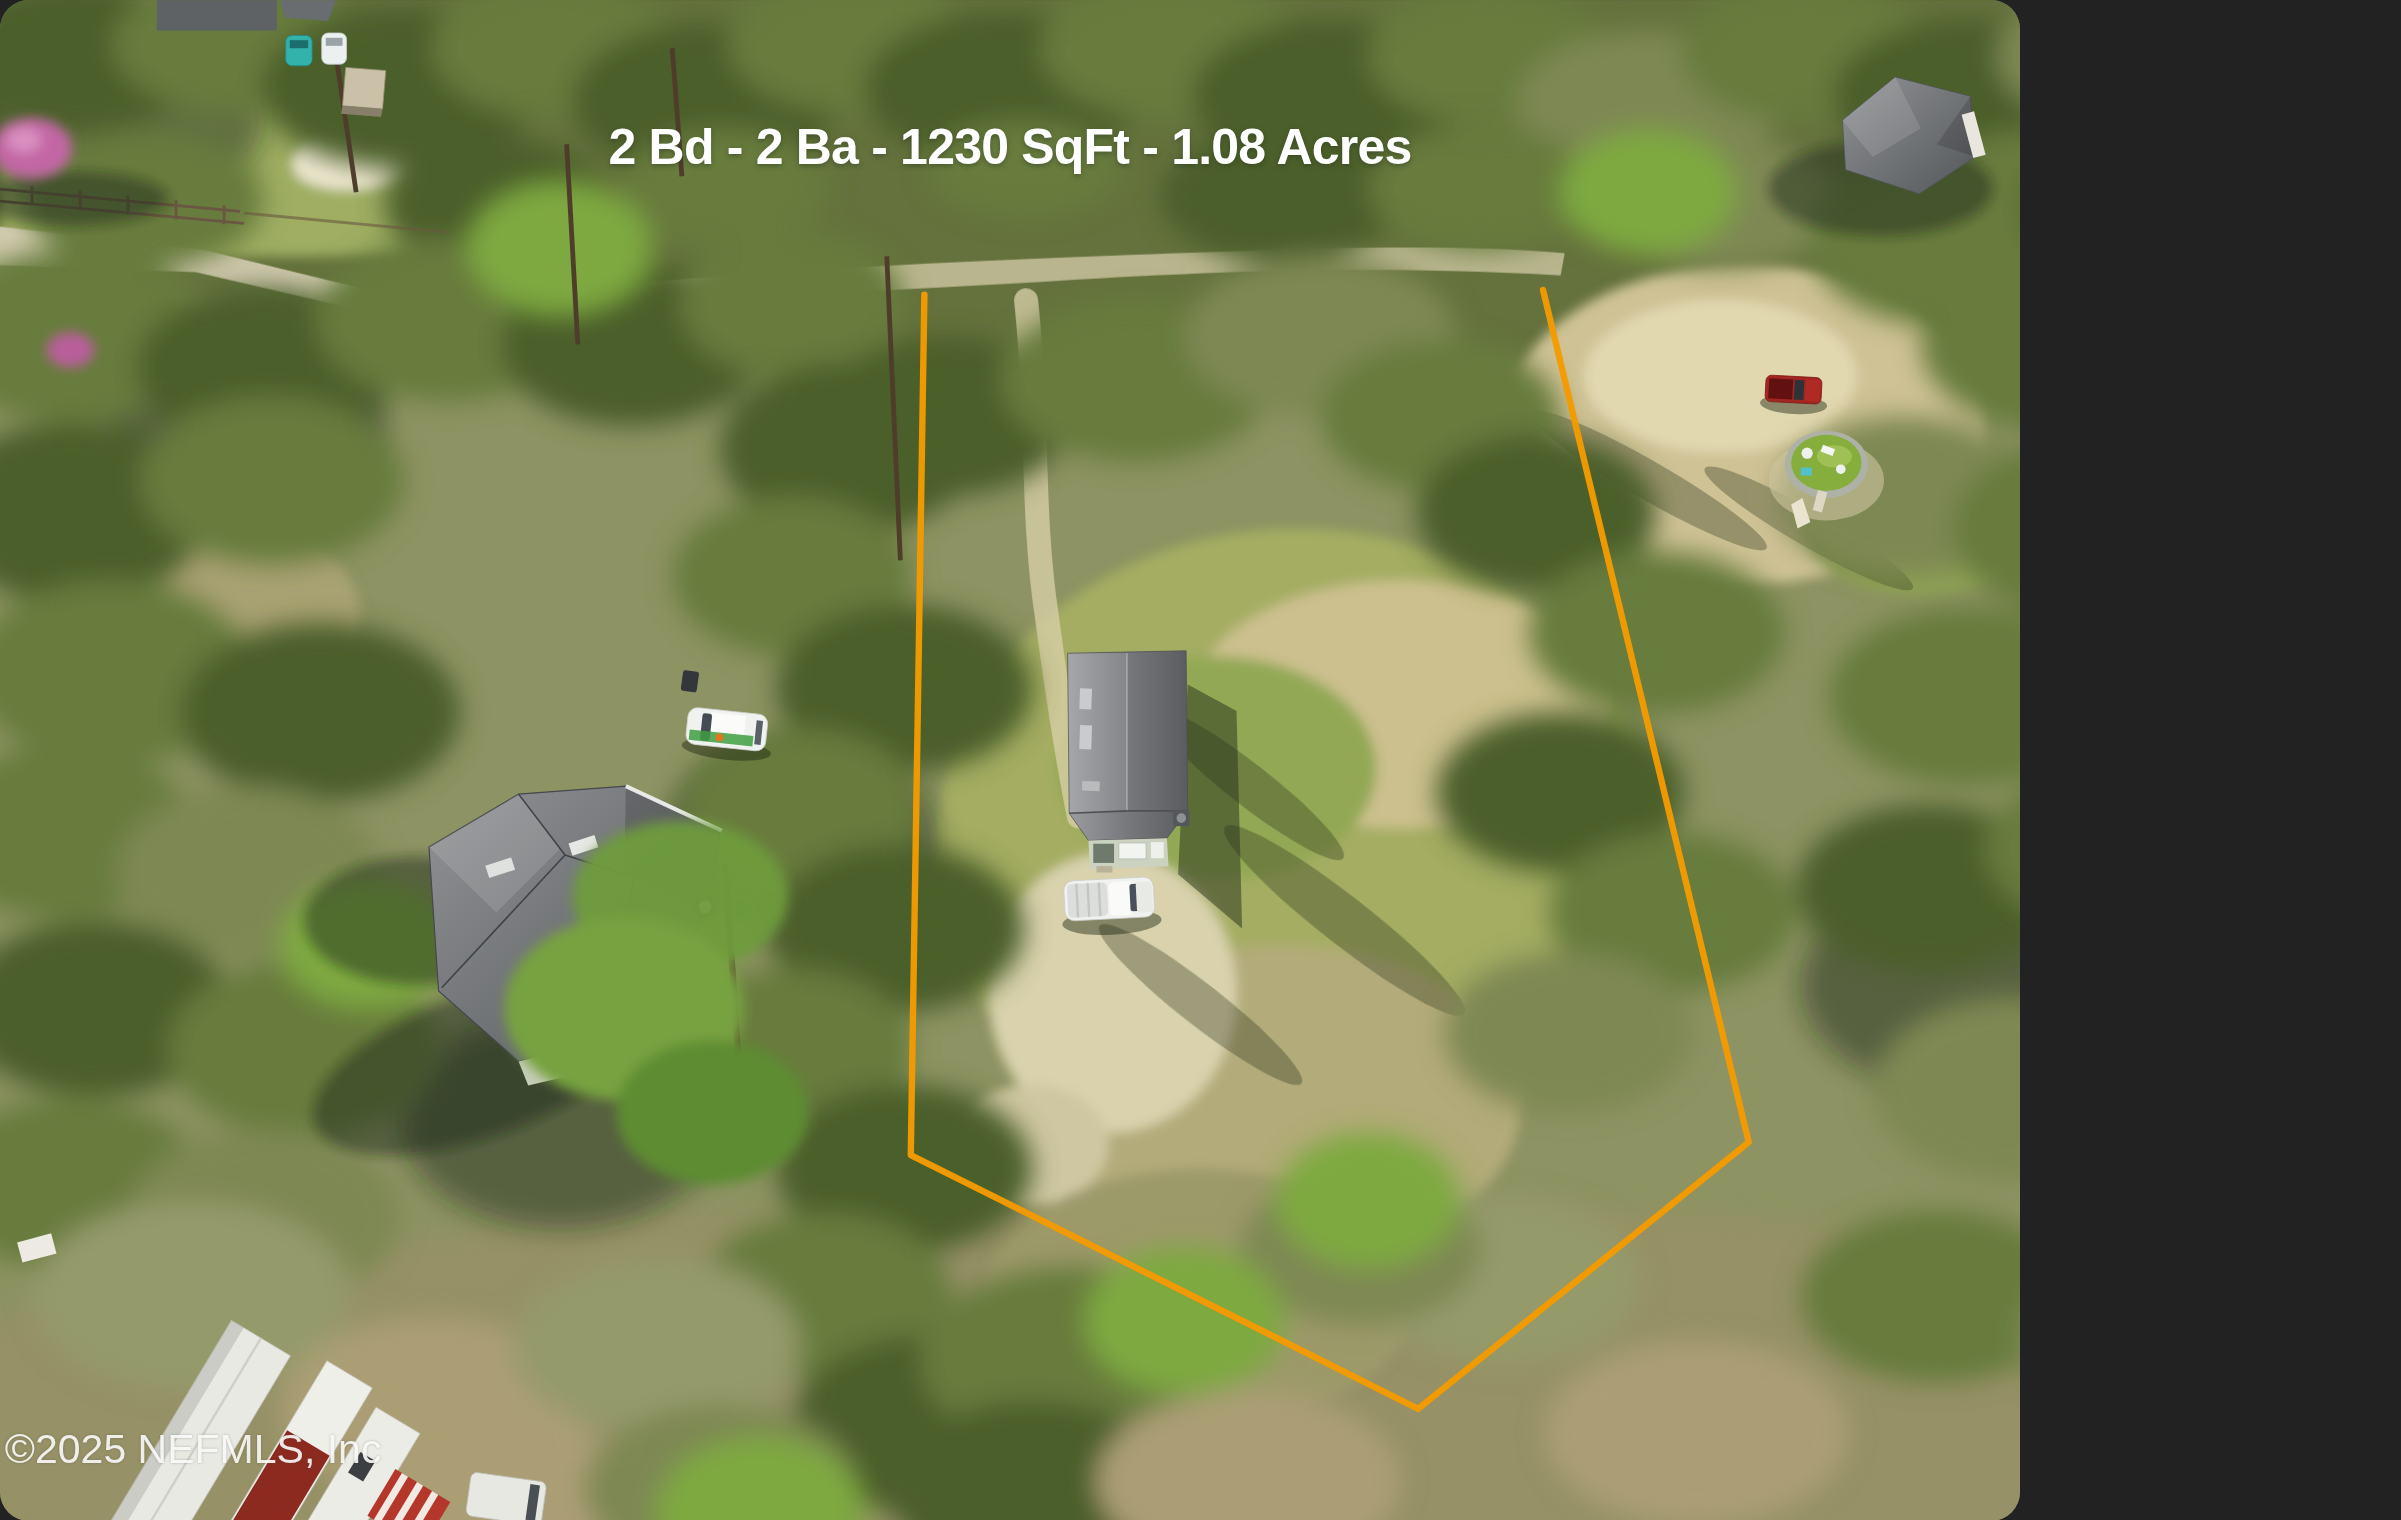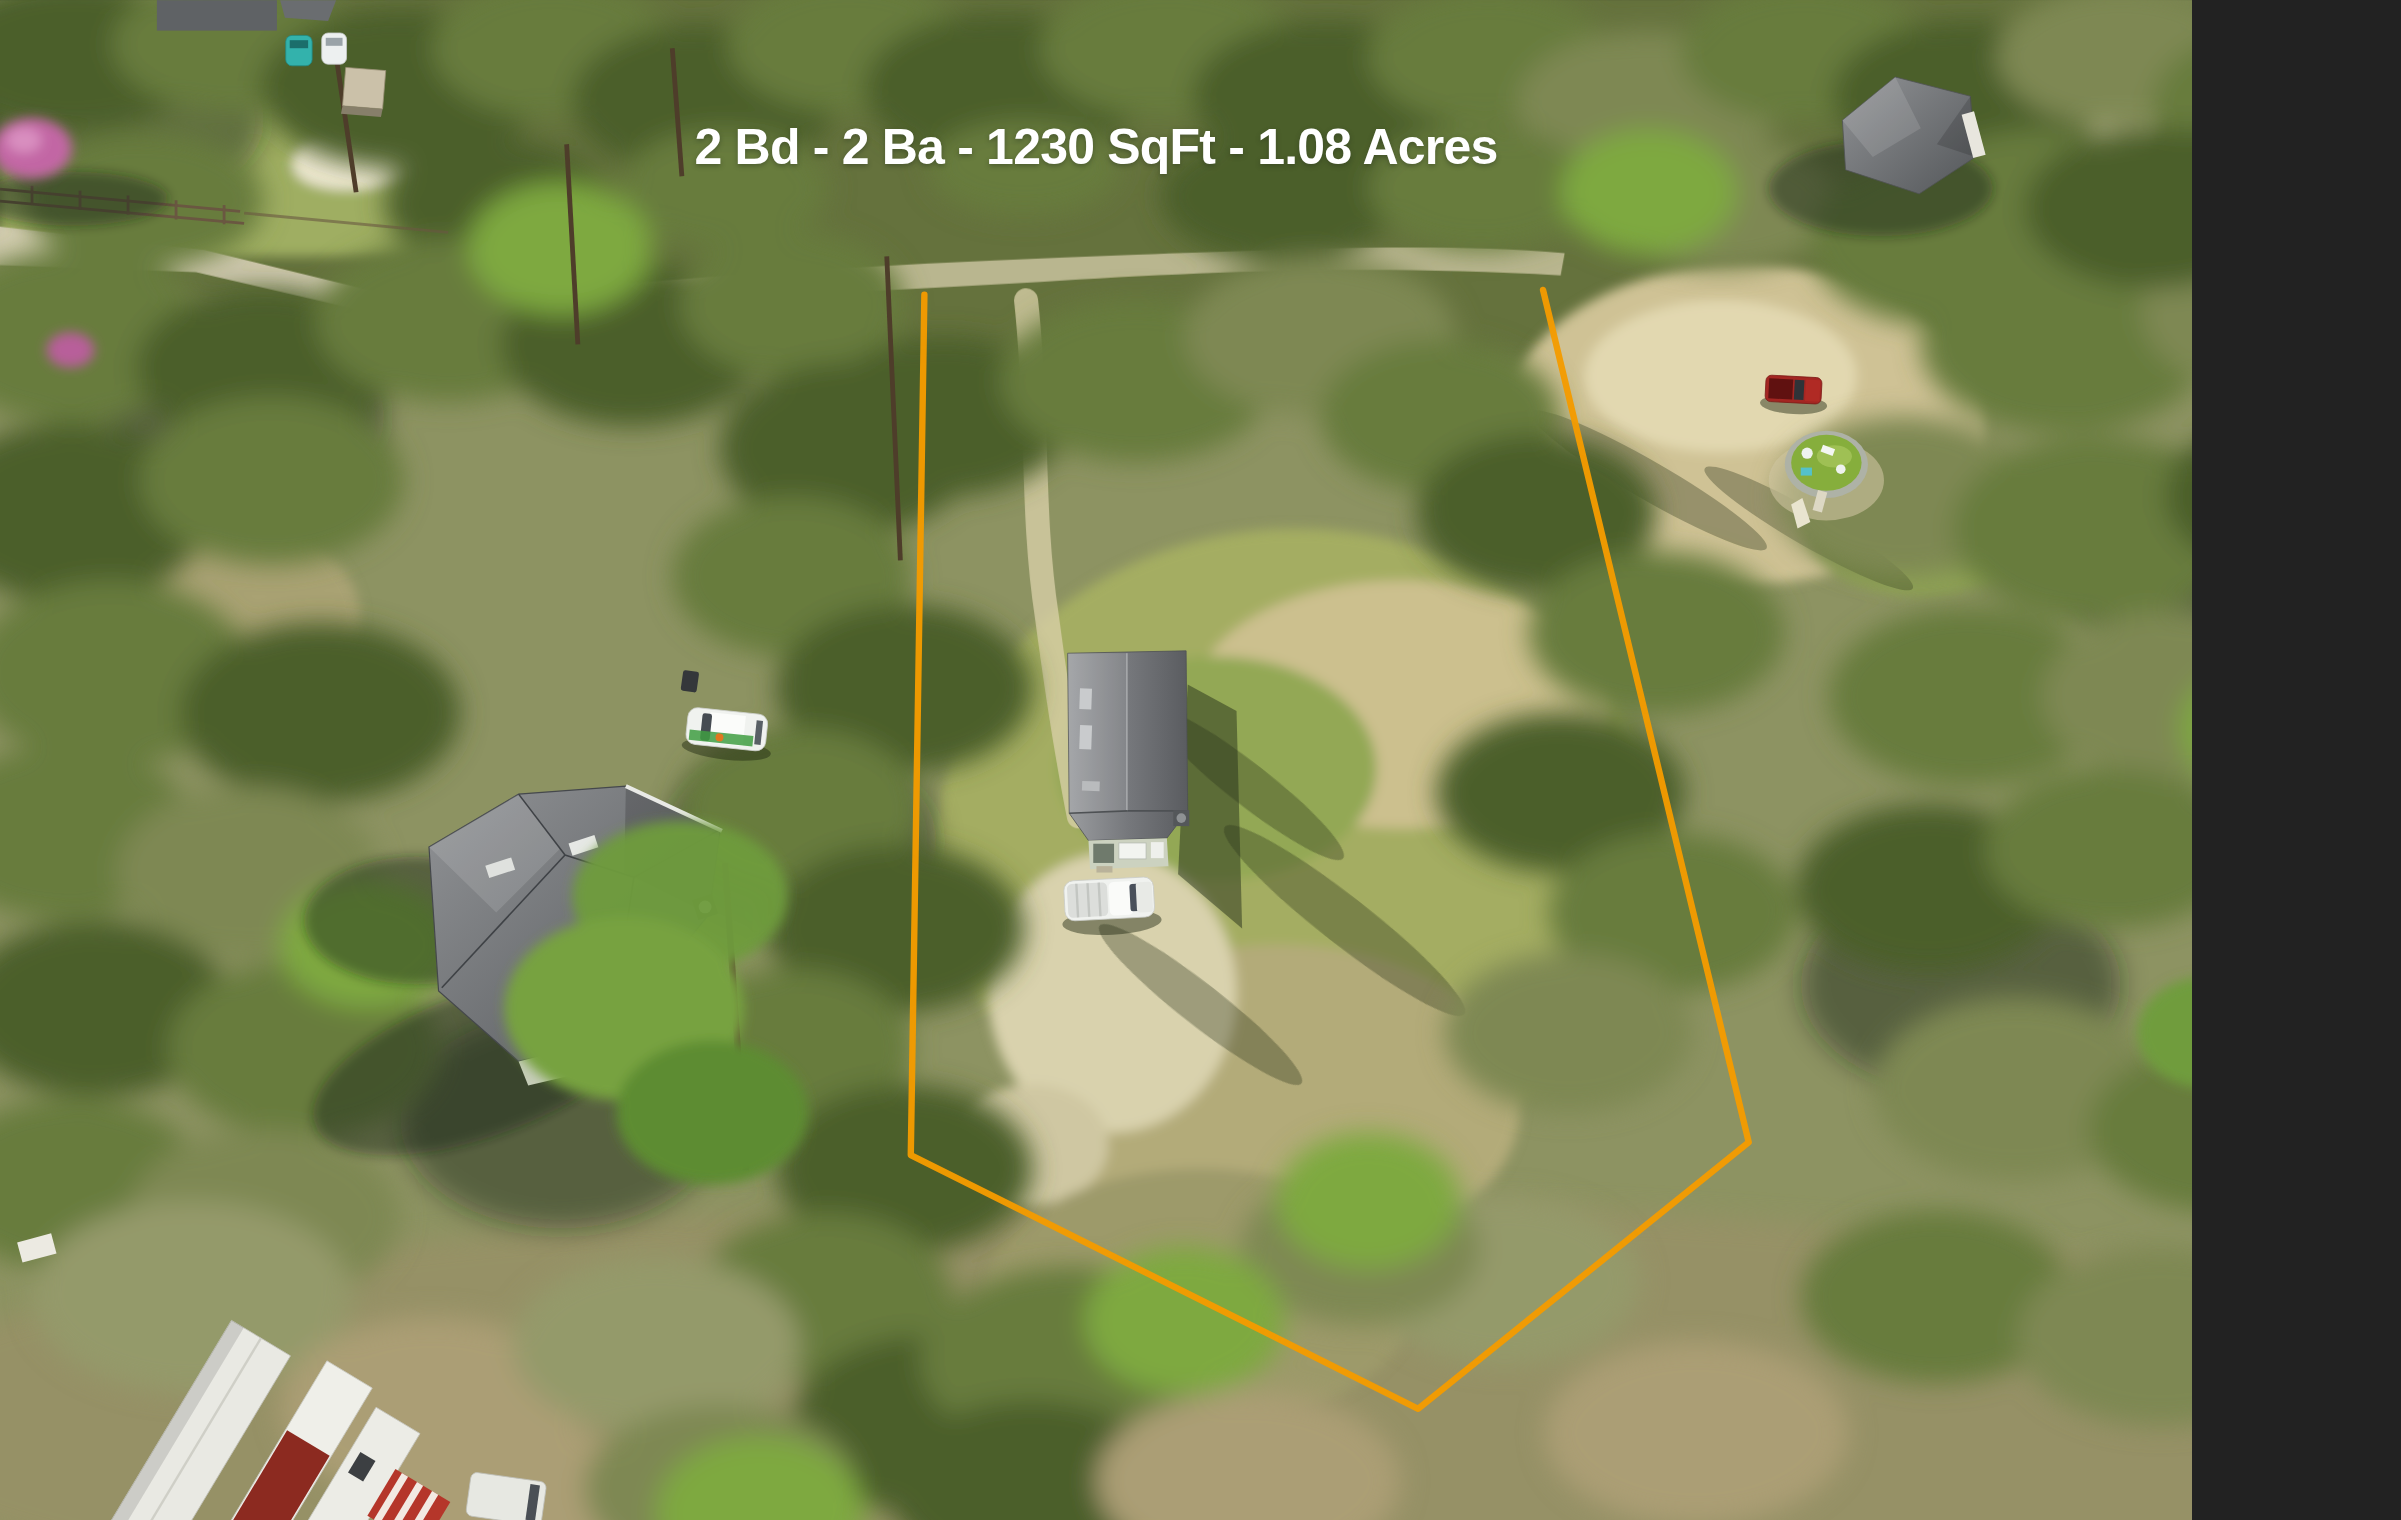--- a/index.html
+++ b/index.html
@@ -1,17 +1,17 @@
 <!DOCTYPE html>
 <html style="font-size:12.8px"><head>
 <meta charset="utf-8">
 <style>
   html,body{margin:0;padding:0;background:#222;}
-  .stage{position:relative;width:2192px;height:1521px;overflow:hidden;
-         font-family:"Liberation Sans",sans-serif;}
+  .stage{position:relative;width:2020px;height:1521px;overflow:hidden;
+         font-family:"Liberation Sans",sans-serif;border-radius:29px;}
   .stage svg{position:absolute;left:0;top:0;display:block;}
   
   .t-dark{fill:#4c5f2b}.t-mid{fill:#687b3c}.t-olv{fill:#7e8852}.t-sage{fill:#949a6b}
   .t-tan{fill:#ab9e74}.t-brt{fill:#7ea93f}
   .t-shdw{fill:rgba(28,38,16,0.45)}
   .streak{fill:rgba(35,45,20,0.32)}
   .title-overlay{
     position:absolute;top:118px;left:50%;transform:translateX(-50%);
     color:#ffffff;font-size:50px;font-weight:700;letter-spacing:-0.8px;
     white-space:nowrap;text-shadow:0 1.6px 4.8px rgba(40,50,30,0.45);
@@ -371,14 +371,15 @@
     <g transform="rotate(8 632 1872)">
       <rect x="585" y="1845" width="95" height="55" rx="8" fill="#e7e8e2" stroke="#bfc0ba"></rect>
       <rect x="660" y="1850" width="12" height="45" fill="#4a4f55"></rect>
     </g>
   </g>
 
   <polyline class="boundary-line" points="1155,368 1138,1443 1772,1760 2185,1427 1928,362" stroke="#F49B00"></polyline>
 </svg>
 
 <div class="title-overlay">2 Bd - 2 Ba - 1230 SqFt - 1.08 Acres</div>
+<div class="watermark-overlay">©2025 NEFMLS, Inc</div>
 </div>
 
 
 </body></html>

